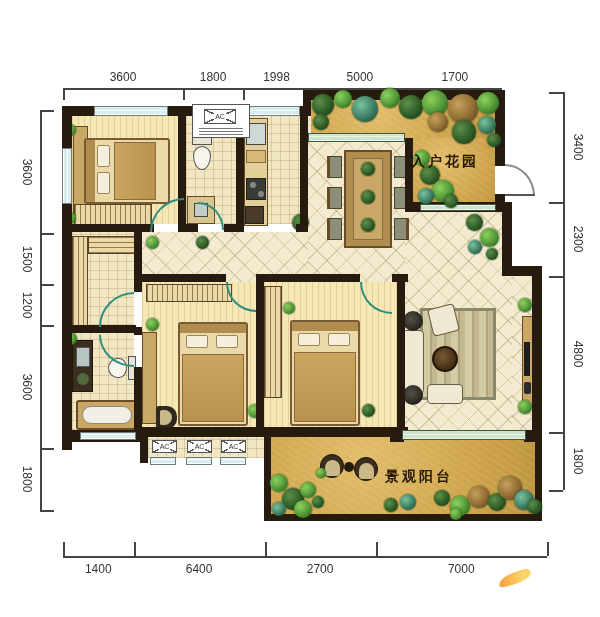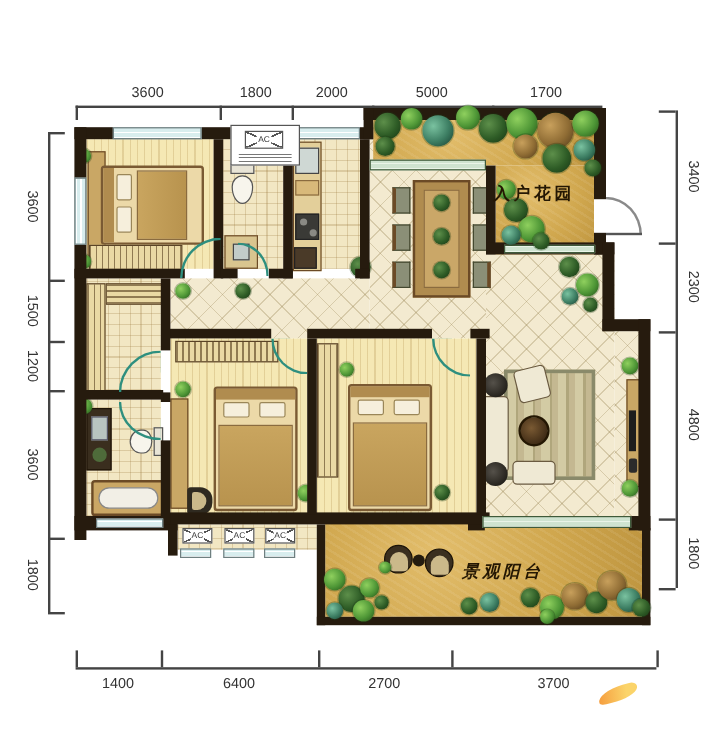--- a/index.html
+++ b/index.html
@@ -65,33 +65,33 @@
   <div id="dims">
       <div class="dim-line" style="left: 63px; top: 88px; width: 437px; height: 2px;"></div>
       <div class="dim-tick" style="left: 63px; top: 88px; width: 2px; height: 12px;"></div>
       <div class="dim-tick" style="left: 183.092px; top: 88px; width: 2px; height: 12px;"></div>
       <div class="dim-tick" style="left: 243.137px; top: 88px; width: 2px; height: 12px;"></div>
       <div class="dim-tick" style="left: 309.855px; top: 88px; width: 2px; height: 12px;"></div>
       <div class="dim-tick" style="left: 409.931px; top: 88px; width: 2px; height: 12px;"></div>
       <div class="dim-tick" style="left: 500px; top: 88px; width: 2px; height: 12px;"></div>
       <div class="dim-label" style="left: 123.046px; top: 70px; transform: translateX(-50%);">3600</div>
       <div class="dim-label" style="left: 213.115px; top: 70px; transform: translateX(-50%);">1800</div>
-      <div class="dim-label" style="left: 276.496px; top: 70px; transform: translateX(-50%);">2000</div>
+      <div class="dim-label" style="left: 276.496px; top: 70px; transform: translateX(-50%);">1998</div>
       <div class="dim-label" style="left: 359.893px; top: 70px; transform: translateX(-50%);">5000</div>
       <div class="dim-label" style="left: 454.966px; top: 70px; transform: translateX(-50%);">1700</div>
       <div class="dim-line" style="left: 63px; top: 556px; width: 484px; height: 2px;"></div>
       <div class="dim-tick" style="left: 63px; top: 542px; width: 2px; height: 14px;"></div>
       <div class="dim-tick" style="left: 133.583px; top: 542px; width: 2px; height: 14px;"></div>
       <div class="dim-tick" style="left: 264.667px; top: 542px; width: 2px; height: 14px;"></div>
       <div class="dim-tick" style="left: 375.583px; top: 542px; width: 2px; height: 14px;"></div>
       <div class="dim-tick" style="left: 547px; top: 542px; width: 2px; height: 14px;"></div>
       <div class="dim-label" style="left: 98.2917px; top: 562px; transform: translateX(-50%);">1400</div>
       <div class="dim-label" style="left: 199.125px; top: 562px; transform: translateX(-50%);">6400</div>
       <div class="dim-label" style="left: 320.125px; top: 562px; transform: translateX(-50%);">2700</div>
-      <div class="dim-label" style="left: 461.292px; top: 562px; transform: translateX(-50%);">3700</div>
+      <div class="dim-label" style="left: 461.292px; top: 562px; transform: translateX(-50%);">7000</div>
       <div class="dim-line" style="left: 40px; top: 110px; width: 2px; height: 400px;"></div>
       <div class="dim-tick" style="left: 40px; top: 110px; width: 14px; height: 2px;"></div>
       <div class="dim-tick" style="left: 40px; top: 233.077px; width: 14px; height: 2px;"></div>
       <div class="dim-tick" style="left: 40px; top: 284.359px; width: 14px; height: 2px;"></div>
       <div class="dim-tick" style="left: 40px; top: 325.385px; width: 14px; height: 2px;"></div>
       <div class="dim-tick" style="left: 40px; top: 448.462px; width: 14px; height: 2px;"></div>
       <div class="dim-tick" style="left: 40px; top: 510px; width: 14px; height: 2px;"></div>
       <div class="dim-label v" style="left: 20px; top: 171.538px; transform: translateY(-50%);">3600</div>
       <div class="dim-label v" style="left: 20px; top: 258.718px; transform: translateY(-50%);">1500</div>
       <div class="dim-label v" style="left: 20px; top: 304.872px; transform: translateY(-50%);">1200</div>
@@ -338,19 +338,19 @@
     <div class="plant dark" style="left:434px;top:490px;width:16px;height:16px;"></div>
     <div class="plant" style="left:450px;top:496px;width:20px;height:20px;"></div>
     <div class="plant brown" style="left:468px;top:486px;width:22px;height:22px;"></div>
     <div class="plant dark" style="left:488px;top:493px;width:18px;height:18px;"></div>
     <div class="plant brown" style="left:498px;top:476px;width:24px;height:24px;"></div>
     <div class="plant teal" style="left:514px;top:490px;width:20px;height:20px;"></div>
     <div class="plant dark" style="left:527px;top:499px;width:15px;height:15px;"></div>
     <div class="plant" style="left:450px;top:508px;width:12px;height:12px;"></div>
 
     <div class="cjk" style="left:411px;top:153px;">入户花园</div>
-    <div class="cjk" style="left:385px;top:468px;font-style:italic;">景观阳台</div>
+    <div class="cjk" style="left:385px;top:468px;">景观阳台</div>
 
     <div class="abs" style="left:498px;top:572px;width:34px;height:12px;transform:rotate(-16deg);
                 background:linear-gradient(100deg,var(--logo-orange,#f59b3c),#fbd46a 70%);
                 border-radius:80% 20% 70% 30%/90% 40% 80% 20%;"></div>
   </div>
 </div>
 
 </body></html>

